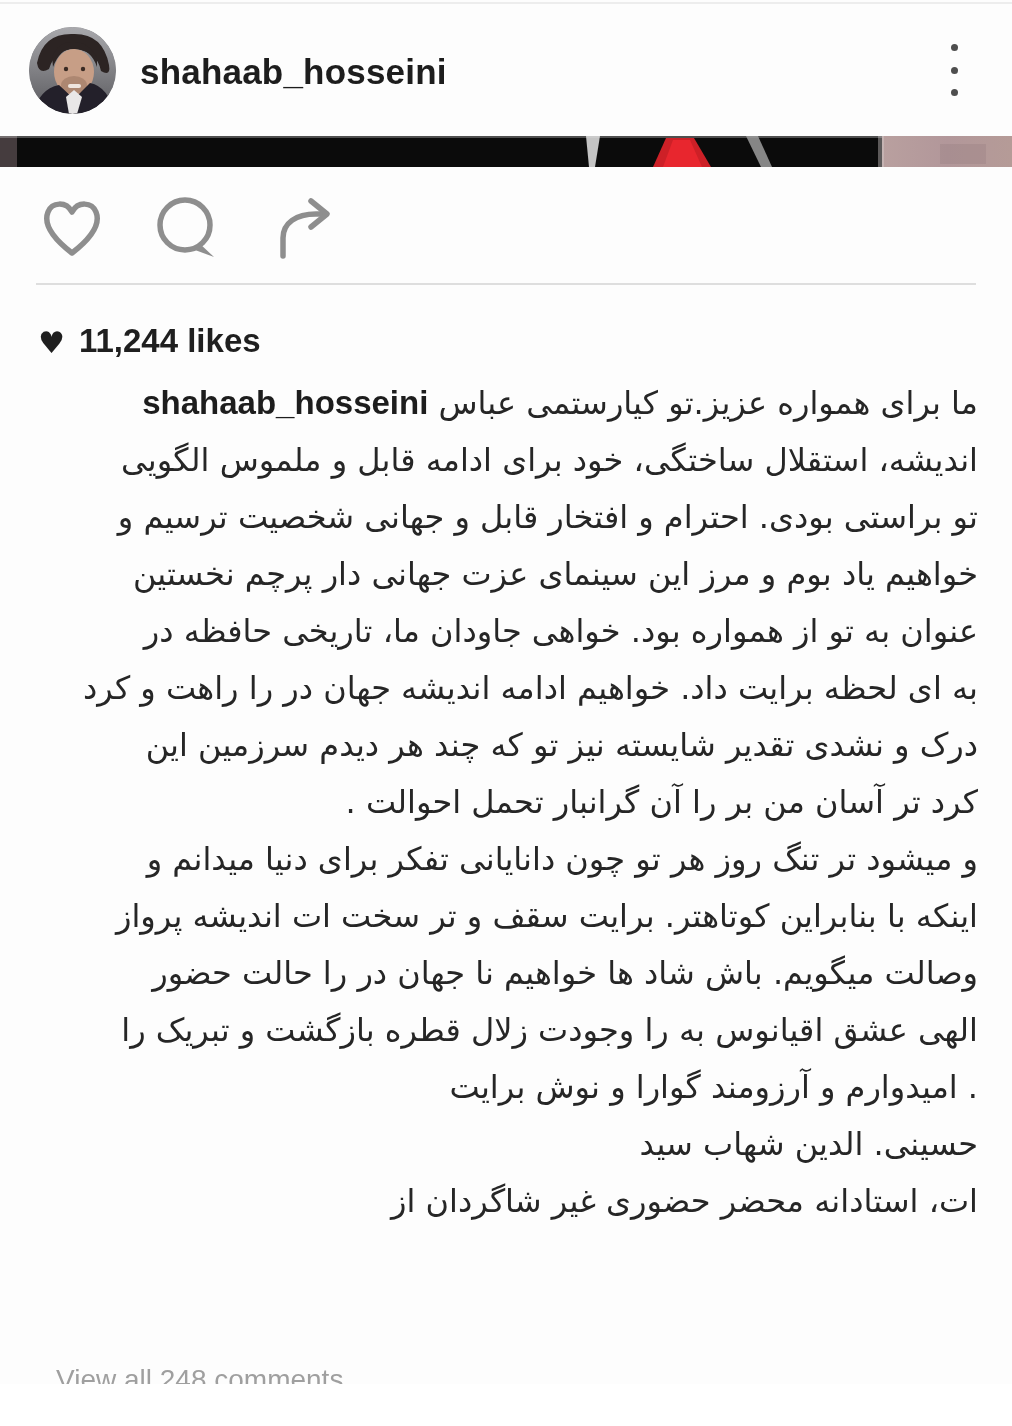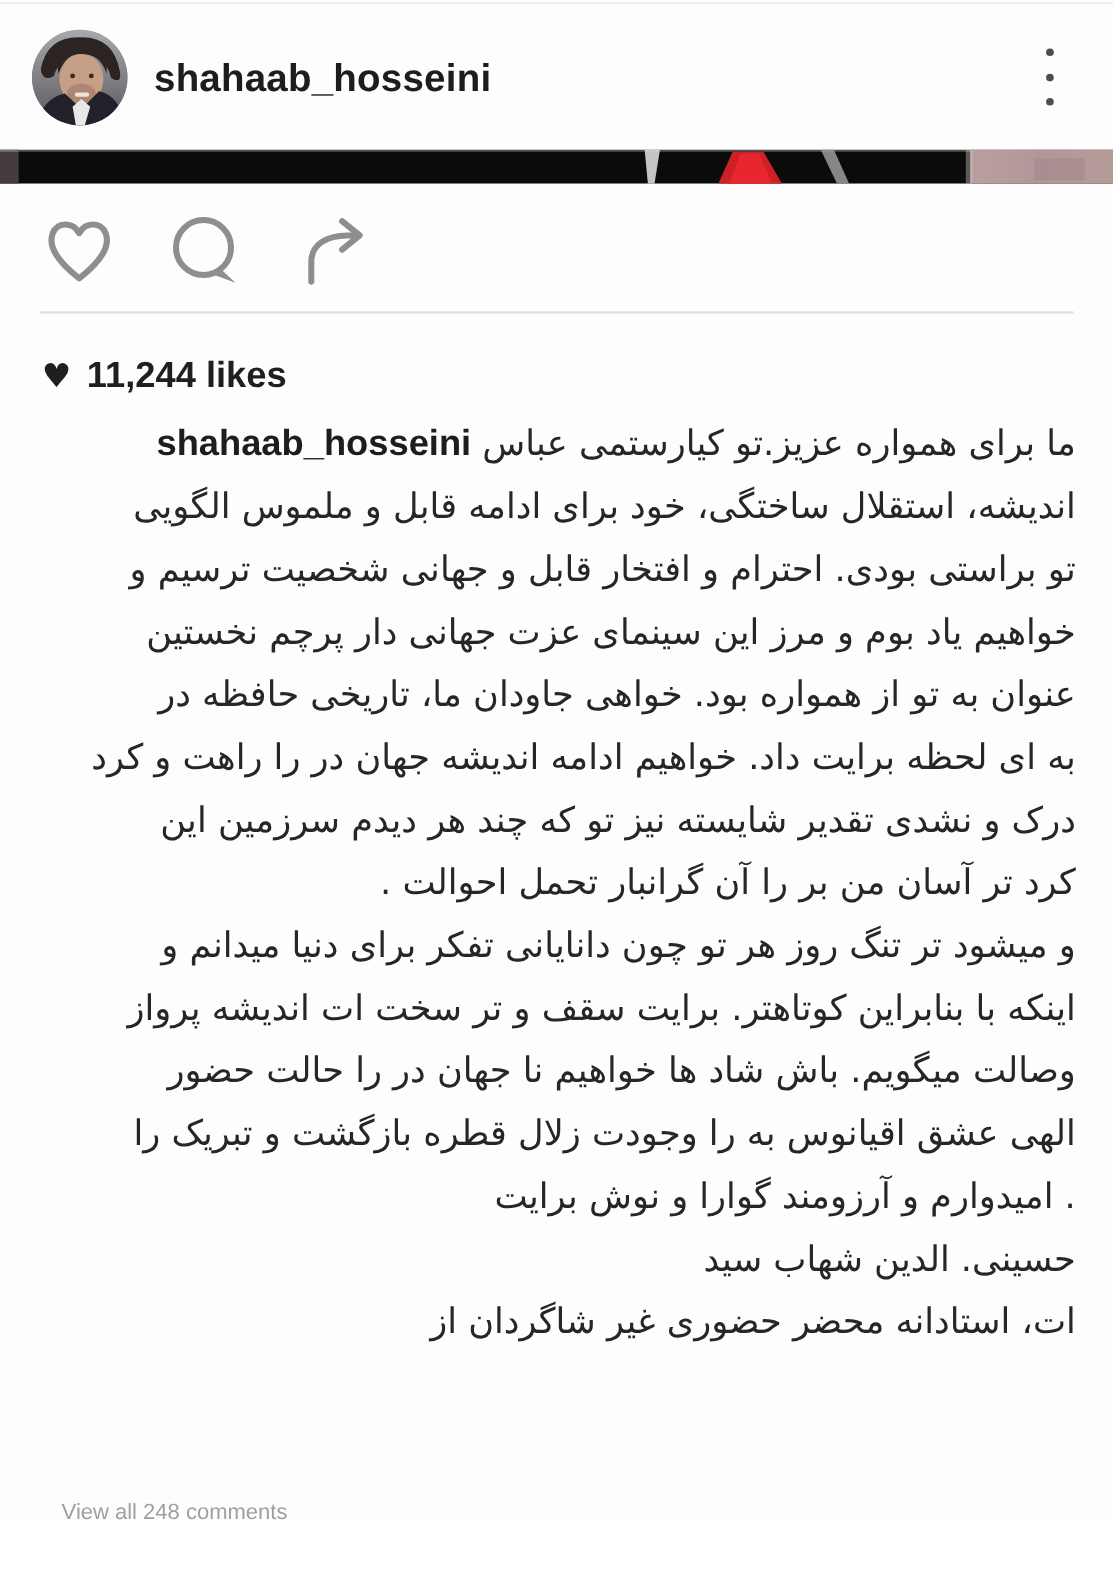--- a/index.html
+++ b/index.html
@@ -24,21 +24,21 @@
   .divider{position:absolute;left:36px;top:283px;width:940px;height:2px;background:#dedede;}
   
   .likes{position:absolute;left:38px;top:322px;font-size:33px;font-weight:700;color:#1f1f1f;display:flex;align-items:center;gap:14px;}
   .likes .heart-glyph{font-family:"DejaVu Sans",sans-serif;font-size:30px;position:relative;top:1px;}
   
   .caption{position:absolute;left:36px;top:374px;width:942px;direction:ltr;text-align:right;
     font-family:"DejaVu Sans",sans-serif;font-size:32px;line-height:57px;color:#262626;}
   .cap-line{white-space:nowrap;}
   .cap-user{font-family:"Liberation Sans","DejaVu Sans",sans-serif;font-weight:700;color:#1d1d1d;font-size:33px;}
   
-  .view-comments{position:absolute;left:56px;top:1364px;font-size:20px;color:#9f9f9f;cursor:pointer;}
+  .view-comments{position:absolute;left:56px;top:1364px;font-size:28px;color:#9f9f9f;cursor:pointer;}
   
   .cutoff{position:absolute;left:140px;top:1414px;width:600px;height:12px;filter:blur(3px);opacity:.45;}
   .cutoff i{position:absolute;top:2px;height:7px;border-radius:4px;background:#9a9a9a;display:block;}
   .cutoff i:nth-child(1){left:0;width:150px;}
   .cutoff i:nth-child(2){left:170px;width:90px;}
   .cutoff i:nth-child(3){left:290px;width:180px;}
   .cutoff i:nth-child(4){left:500px;width:100px;opacity:.7;}
 </style>
 </head>
 <body>

